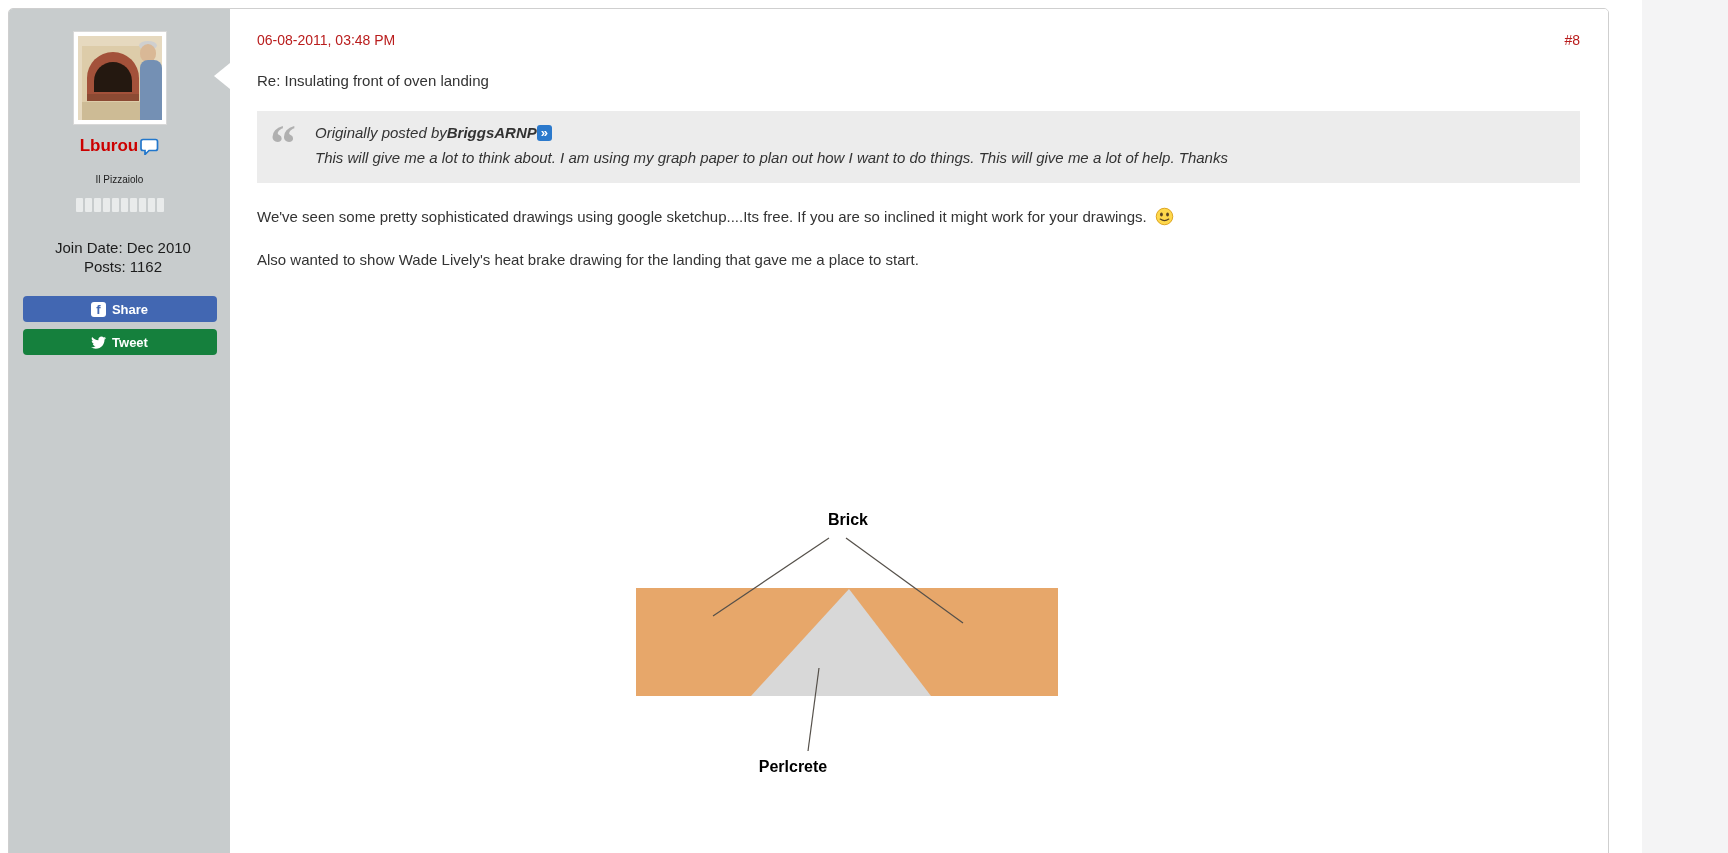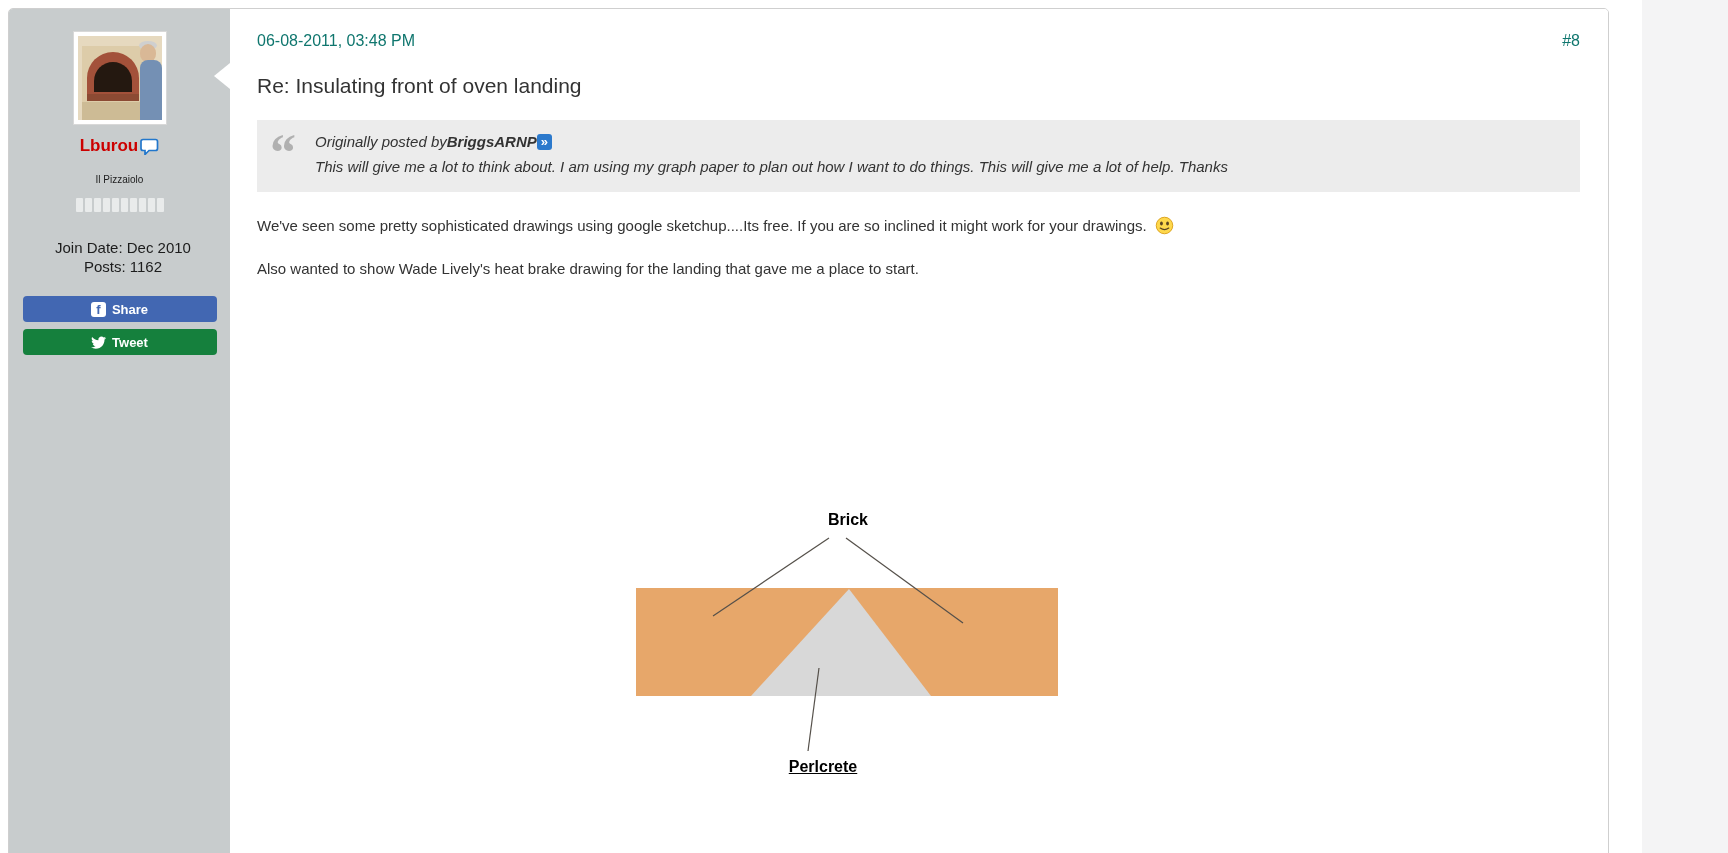--- a/index.html
+++ b/index.html
@@ -43,42 +43,42 @@
   .tweet-btn { margin-top:7px; }
   .fb-badge { display:inline-block; width:15px; height:15px; background:#fff; border-radius:3px;
     color:#4267b2; font-size:13px; font-weight:bold; line-height:15px; text-align:center; }
 
   
   .content { position:absolute; left:221px; top:0; right:0; bottom:0; background:#fff;
     padding:23px 28px 0 27px; }
   .notch { position:absolute; left:-16px; top:54px; width:0; height:0;
     border-top:13px solid transparent; border-bottom:13px solid transparent;
     border-right:16px solid #fff; }
-  .post-header { display:flex; justify-content:space-between; font-size:16px; color:#0f766e; }
+  .post-header { display:flex; justify-content:space-between; font-size:14px; color:#b91c1c; }
   .post-number { cursor:pointer; }
-  .post-title { margin-top:24px; font-size:21px; color:#333; }
+  .post-title { margin-top:24px; font-size:15px; color:#333; }
 
   .quote-box { margin-top:22px; background:#ececec; padding:13px 17px 17px 58px;
     position:relative; color:#333; }
   .quote-glyph { position:absolute; left:13px; top:2px; font-family:"Liberation Serif","DejaVu Serif",serif;
     font-weight:bold; font-size:52px; color:#b0b0b0; line-height:1.2; }
   .quote-attr { font-size:15px; font-style:italic; display:flex; align-items:center; }
   .viewpost-icon { display:inline-block; background:#2b79cc; color:#fff; font-style:normal;
     font-weight:bold; font-size:13px; line-height:16px; padding:0 4px; border-radius:3px; cursor:pointer; }
   .quote-text { margin-top:8px; font-size:15px; font-style:italic; }
 
   .para { margin-top:24px; font-size:15px; color:#333; line-height:19px; }
   .emoji { vertical-align:-4px; margin-left:4px; }
 
   
   .diagram-svg { position:absolute; left:0; top:440px; pointer-events:none; }
   .diagram-label { position:absolute; transform:translateX(-50%); font-size:16px;
     font-weight:bold; color:#000; white-space:nowrap; }
   .brick-label { left:618px; top:502px; }
-  .perlcrete-label { left:593px; top:749px;text-decoration:underline; }
+  .perlcrete-label { left:563px; top:749px; }
 </style>
 </head>
 <body style="background: rgb(255, 255, 255);">
 
 <div class="right-gutter" style="background: rgb(244, 244, 245);"></div>
 
 <div class="post-card">
 
   <div class="sidebar" style="background: rgb(200, 204, 205);">
     <div class="avatar-box">

